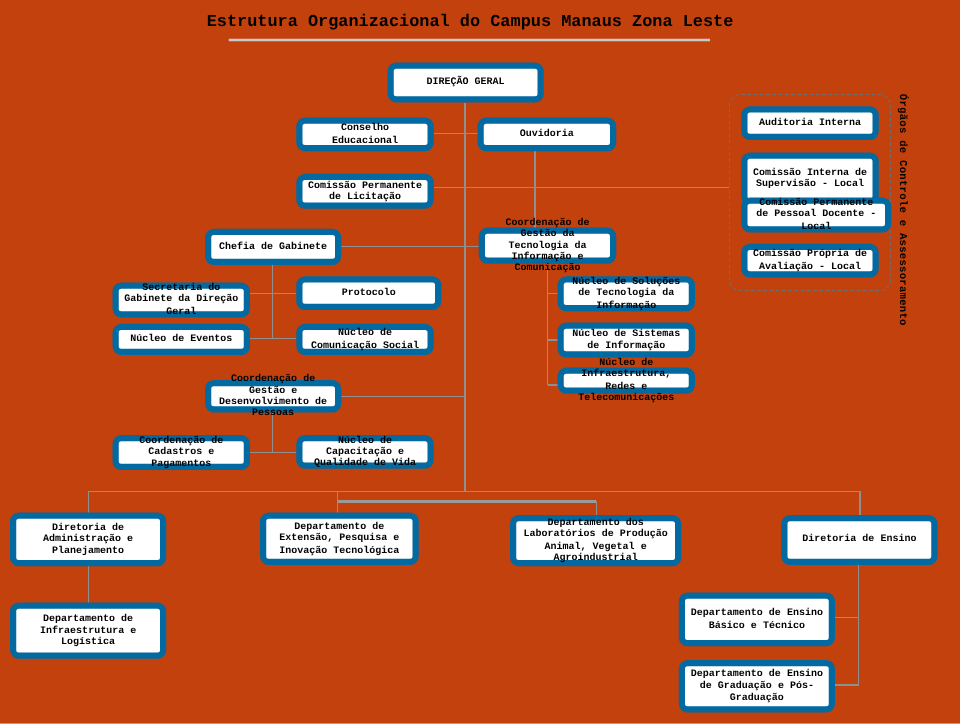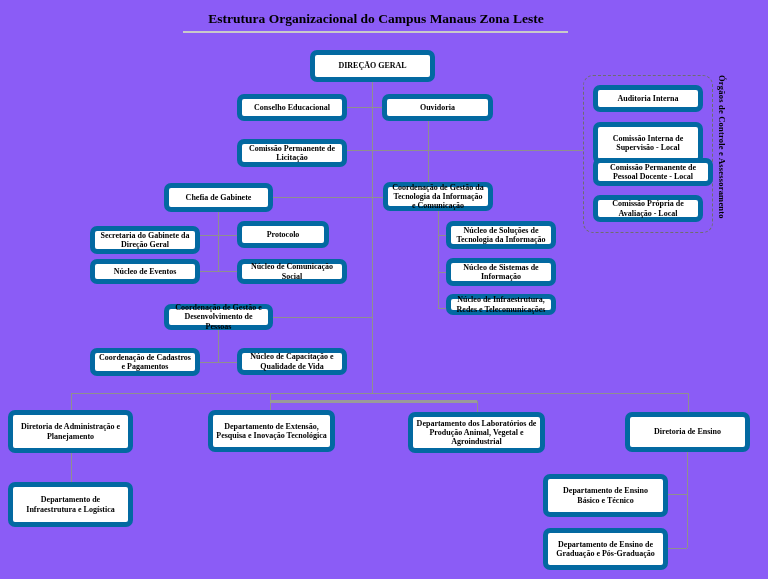--- a/index.html
+++ b/index.html
@@ -1,20 +1,20 @@
 <!DOCTYPE html>
 <html><head>
 <meta charset="utf-8">
 <style>
   html,body{margin:0;padding:0;background:#ffffff;}
   #canvas{
     position:relative;
     width:768px;height:579px;
-    background:#8b5cf6;
-    font-family:Liberation Serif, serif;
+    background:#c2410c;
+    font-family:Liberation Mono, monospace;
     overflow:hidden;
   }
   .title{
     position:absolute;left:0;top:11px;width:752px;
     text-align:center;
     font-size:13.5px;font-weight:700;color:#000;
   }
   .title-underline{
     position:absolute;left:183px;top:31px;width:385px;height:2px;
     background:#c9c9c9;
@@ -83,21 +83,21 @@
     <path d="M270 401.5 H477" stroke="#9a9a9a" stroke-width="2.5" fill="none"></path>
   </svg>
 
   <div class="node" style="left:310px;top:50px;width:125px;height:32px">DIREÇÃO GERAL</div>
   <div class="node" style="left:237px;top:94px;width:110px;height:27px">Conselho Educacional</div>
   <div class="node" style="left:382px;top:94px;width:111px;height:27px">Ouvidoria</div>
   <div class="node" style="left:237px;top:139px;width:110px;height:28px">Comissão Permanente de Licitação</div>
 
   <div class="node" style="left:164px;top:183px;width:109px;height:29px">Chefia de Gabinete</div>
   <div class="node" style="left:90px;top:226px;width:110px;height:28px">Secretaria do Gabinete da Direção Geral</div>
-  <div class="node" style="left:237px;top:221px;width:92px;height:27px">Protocolo</div>
+  <div class="node" style="left:237px;top:221px;width:116px;height:27px">Protocolo</div>
   <div class="node" style="left:90px;top:259px;width:110px;height:25px">Núcleo de Eventos</div>
   <div class="node" style="left:237px;top:259px;width:110px;height:25px">Núcleo de Comunicação Social</div>
 
   <div class="node" style="left:383px;top:182px;width:110px;height:29px">Coordenação de Gestão da Tecnologia da Informação e Comunicação</div>
   <div class="node" style="left:446px;top:221px;width:110px;height:28px">Núcleo de Soluções de Tecnologia da Informação</div>
   <div class="node" style="left:446px;top:258px;width:110px;height:28px">Núcleo de Sistemas de Informação</div>
   <div class="node" style="left:446px;top:294px;width:110px;height:21px">Núcleo de Infraestrutura, Redes e Telecomunicações</div>
 
   <div class="node" style="left:164px;top:304px;width:109px;height:26px">Coordenação de Gestão e Desenvolvimento de Pessoas</div>
   <div class="node" style="left:90px;top:348px;width:110px;height:28px">Coordenação de Cadastros e Pagamentos</div>

